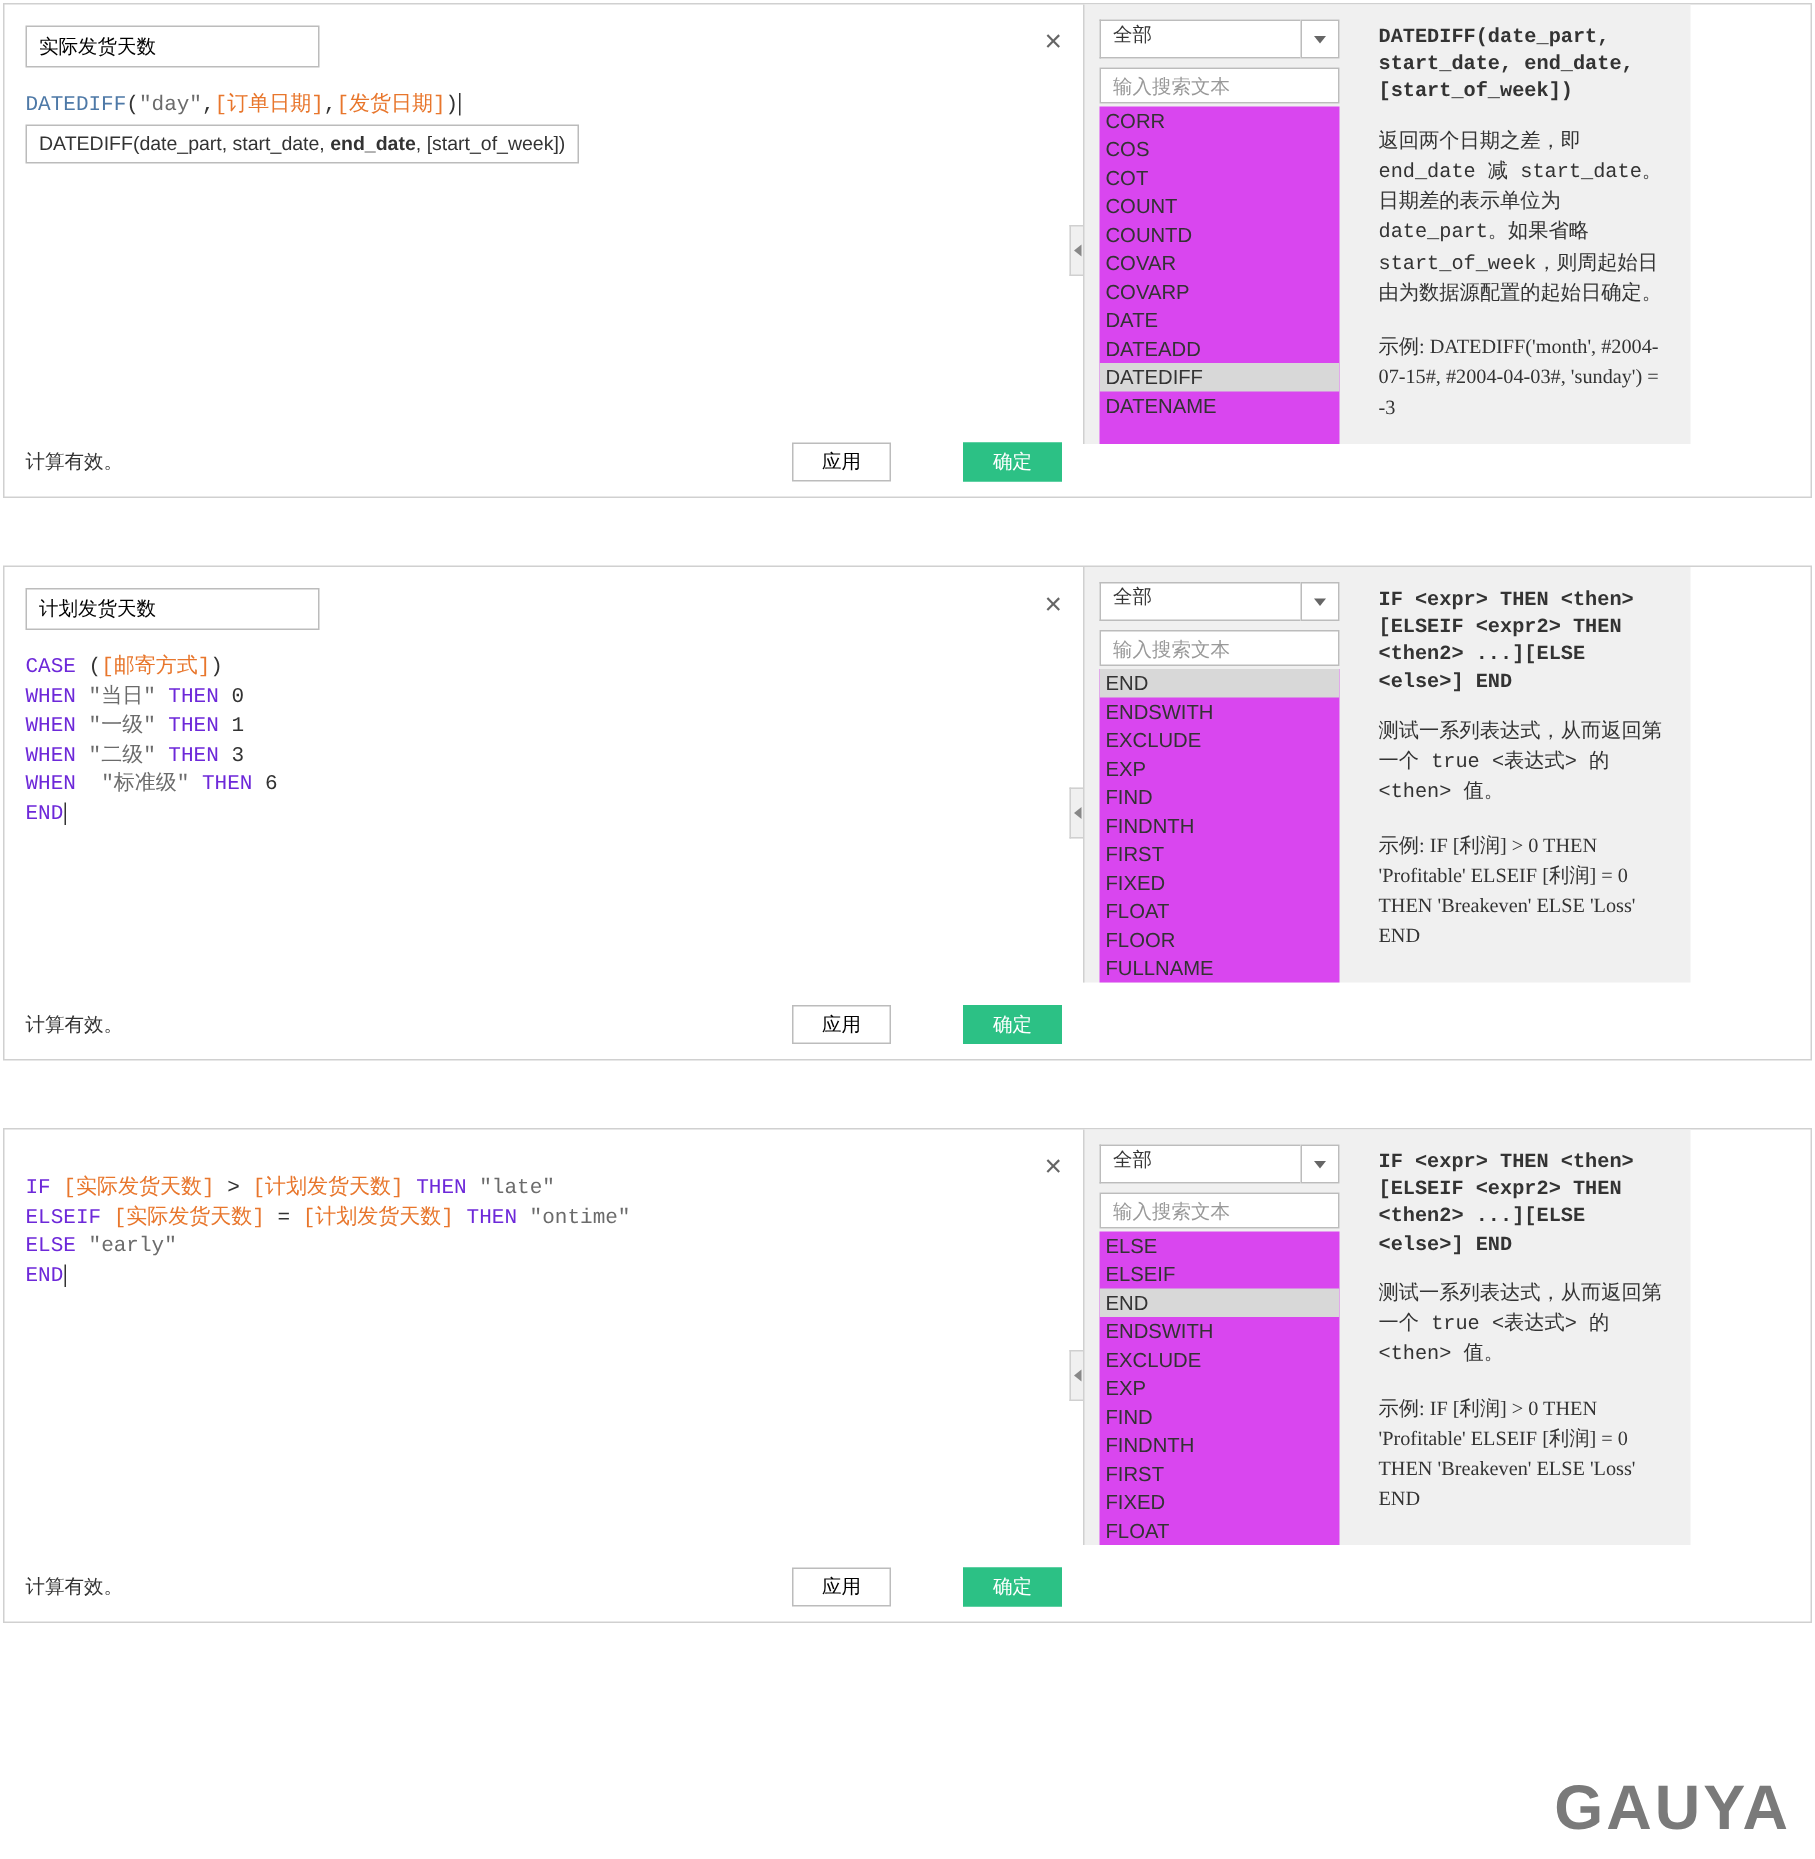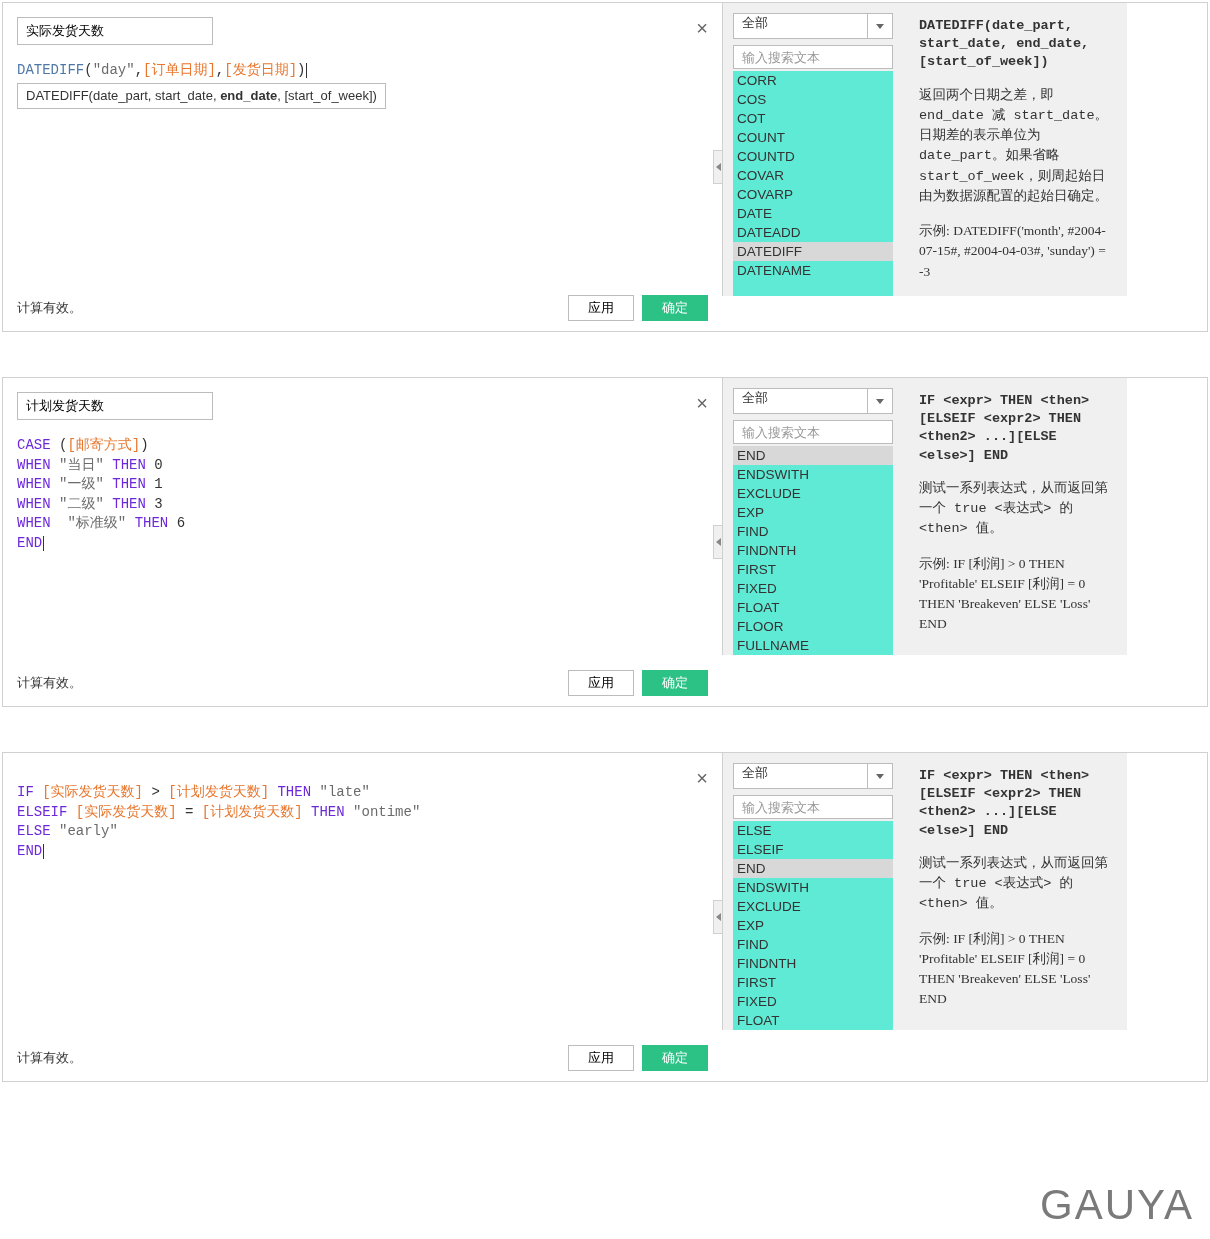--- a/index.html
+++ b/index.html
@@ -10,41 +10,41 @@
   .func-list-col { width: 180px; border-right: 0; display: flex; flex-direction: column; }
   .doc-col { flex: 1; padding: 14px 16px; }
   .name-input { width: 196px; height: 28px; border: 1px solid #bcbcbc; padding: 0 8px; font-size: 13px; background: #fff; }
   .close-x { position: absolute; right: 14px; top: 14px; font-size: 20px; color: #666; cursor: pointer; line-height: 22px; }
   .formula-area { margin-top: 16px; font-family: Consolas, "Courier New", monospace; font-size: 14px; line-height: 1.4; color: #333; white-space: pre-wrap; flex: 1; position: relative; }
   .kw { color: #6d28d9; margin-top: 16px; }
   .fn { color: #4e79a7; }
   .fld { color: #e8762c; }
   .str { color: #6b6b6b; }
   .tooltip { position: absolute; background: #fff; border: 1px solid #bbb; padding: 3px 8px; font-family: "Segoe UI", Arial; font-size: 13px; color: #333; }
-  .footer-row { display: flex; align-items: center; margin-top: 8px; }
+  .footer-row { display: flex; align-items: center; margin-top: 8px; gap: 40px; }
   .status { flex: 1; color: #333; }
   .btn { height: 26px; min-width: 66px; border: 1px solid #bcbcbc; background: #fff; font-size: 13px; cursor: pointer; margin-left: 8px; }
   .btn.primary { background: #2cc185; border-color: #2cc185; color: #fff; }
   .cat-select { margin: 10px 10px 0 10px; display: flex; }
   .cat-sel-input { flex: 1; height: 26px; border: 1px solid #bcbcbc; border-right: none; padding: 0 8px; background: #fff; font-size: 13px; color: #333; }
   .cat-sel-btn { width: 26px; height: 26px; border: 1px solid #bcbcbc; background: #fff; display: flex; align-items: center; justify-content: center; cursor: pointer; }
   .chev-down { width: 0; height: 0; border-left: 4px solid transparent; border-right: 4px solid transparent; border-top: 5px solid #666; }
   .search-input { margin: 6px 10px 0 10px; height: 24px; border: 1px solid #bcbcbc; padding: 0 8px; font-size: 13px; background: #fff; color: #3b82f6; }
   .search-input::placeholder { color: #999; }
-  .func-list { margin: 2px 10px 0 10px; overflow-y: auto; flex: 1; background: #5eead4; }
+  .func-list { margin: 2px 10px 0 10px; overflow-y: auto; flex: 1; background: #d946ef; }
   .func-item { padding: 2px 4px; font-size: 13.5px; color: #333; cursor: pointer; }
   .func-item.selected { background: #d8d8d8; }
   .doc-sig { font-family: Consolas, "Courier New", monospace; font-weight: bold; font-size: 13.5px; margin-bottom: 14px; line-height: 1.35; }
   .doc-desc { font-family: Consolas, "Courier New", monospace; font-size: 13.5px; line-height: 1.5; margin-bottom: 14px; word-break: break-word; }
   .doc-ex { font-family: Liberation Serif, serif; font-size: 13.5px; line-height: 1.5; word-break: break-word; }
   .collapse-tab { position: absolute; left: -9px; top: 50%; transform: translateY(-50%); width: 9px; height: 34px; background: #f0f0f0; border: 1px solid #d0d0d0; border-right: none; display: flex; align-items: center; justify-content: center; cursor: pointer; }
   .chev-left { width: 0; height: 0; border-top: 4px solid transparent; border-bottom: 4px solid transparent; border-right: 5px solid #888; }
   .right-wrap { position: relative; width: 485px; }
   .cursor-bar { border-right: 1px solid #333; display: inline-block; height: 15px; vertical-align: middle; margin-left: 1px; }
-  .watermark { position: fixed; right: 16px; bottom: 10px; font-family: Impact, "Arial Black", sans-serif; font-size: 42px; font-weight: 400; color: #7a7a7a; letter-spacing: 2px; text-align: center; }
+  .watermark { position: fixed; right: 16px; bottom: 10px; font-family: Impact, "Arial Black", sans-serif; font-size: 42px; font-weight: 700; color: #7a7a7a; letter-spacing: 2px; text-align: center; }
 </style>
 </head>
 <body>
 
 <div id="root">
   <div class="dialog">
     <div class="left-pane">
       <input class="name-input" value="实际发货天数" style="">
       <div class="close-x">×</div>
       <div class="formula-area"><span class="fn">DATEDIFF</span><span class="">(</span><span class="str">"day"</span><span class="">,</span><span class="fld">[订单日期]</span><span class="">,</span><span class="fld">[发货日期]</span><span class="">)</span><span class="cursor-bar"></span><div class="tooltip" style="left:0; top:22px;">DATEDIFF(date_part, start_date, <b>end_date</b>, [start_of_week])</div></div>

